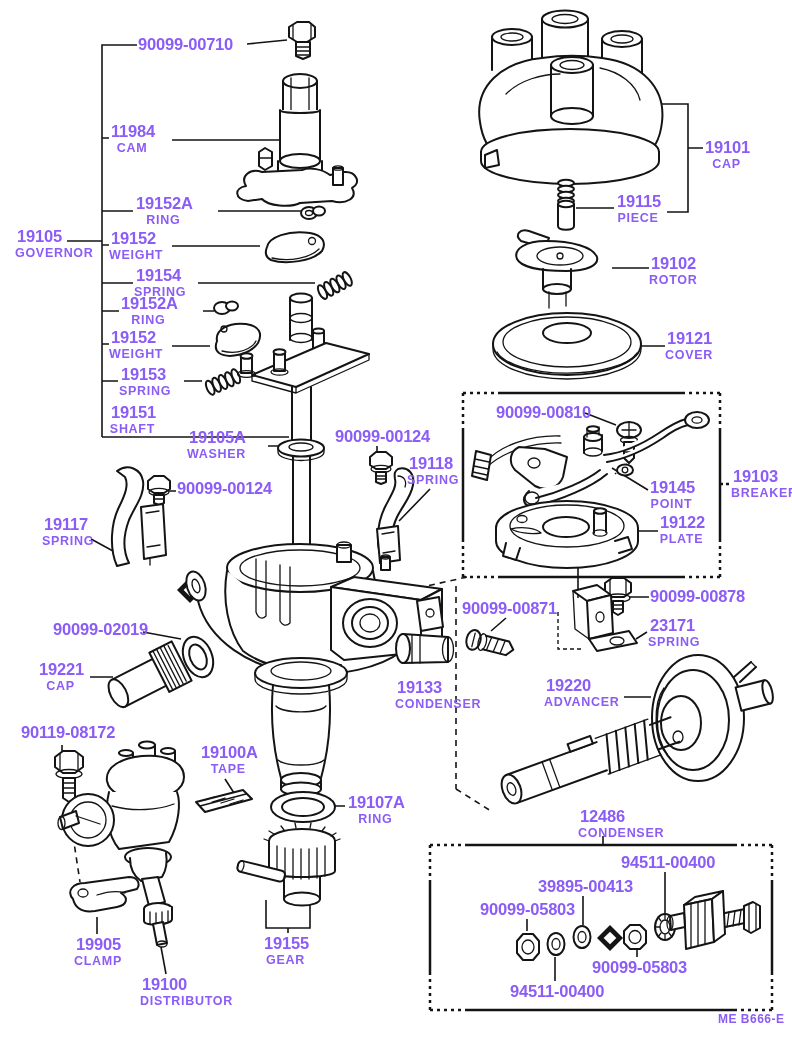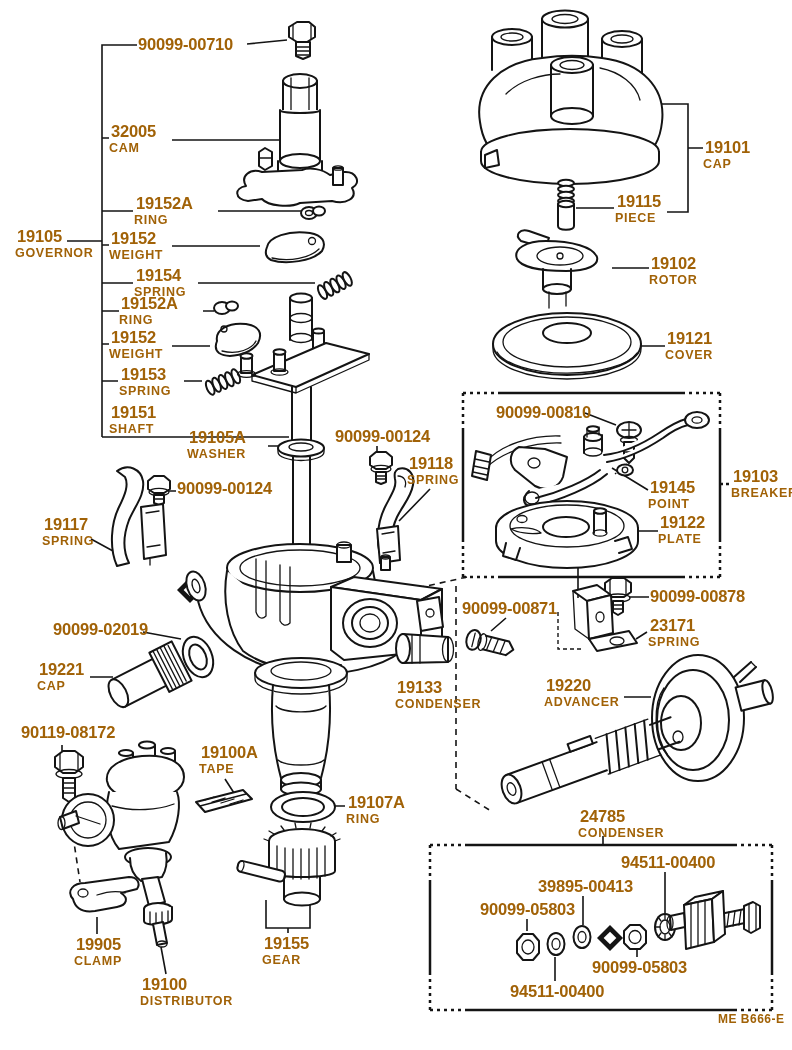--- a/index.html
+++ b/index.html
@@ -1,21 +1,21 @@
 <!DOCTYPE html>
 <html><head>
 <meta charset="utf-8">
 <style>
   html,body{margin:0;padding:0;background:#e8e8e8;}
   .page{position:relative;width:792px;height:1050px;background:#ffffff;overflow:hidden;
         font-family:"Liberation Sans",sans-serif;color:#141414;}
   .page svg{position:absolute;left:0;top:0;}
-  .lbl{position:absolute;white-space:nowrap;line-height:1;color:#a16207;}
+  .lbl{position:absolute;white-space:nowrap;line-height:1;color:#8b5cf6;}
   .num{font-size:16.5px;font-weight:700;letter-spacing:-0.2px;}
-  .cap{font-size:12.5px;font-weight:700;letter-spacing:0.7px;margin-top:2px;margin-left:-2px;}
+  .cap{font-size:12.5px;font-weight:700;letter-spacing:0.7px;margin-top:2px;margin-left:-2px;text-align:center;}
   .code{font-size:12px;font-weight:700;letter-spacing:0.5px;}
   
   .o{fill:#fff;stroke:#141414;stroke-width:2;stroke-linejoin:round;stroke-linecap:round;}
   .o1{fill:none;stroke:#141414;stroke-width:1.3;stroke-linejoin:round;stroke-linecap:round;}
   .ln{fill:none;stroke:#141414;stroke-width:1.6;}
   .ln2{fill:none;stroke:#141414;stroke-width:2;}
   .dsh{fill:none;stroke:#141414;stroke-width:1.6;stroke-dasharray:6 5;}
   .dsh2{fill:none;stroke:#141414;stroke-width:1.4;stroke-dasharray:4 3;}
   .dot{fill:none;stroke:#141414;stroke-width:2.5;}
   .blk{fill:#141414;stroke:none;}
@@ -453,21 +453,21 @@
     <path class="o1" d="M729,912 l-2,15 M735,911 l-2,15 M741,910 l-2,15"></path>
     <path class="o" d="M744,906 L753,902 L760,906 V928 L751,933 L744,929 Z"></path>
     <path class="o1" d="M749,904 V931 M756,904 V930"></path>
   </g>
 </svg>
 
   <div class="lbl" style="left:138px;top:36px">
       <div class="num">90099-00710</div>
     </div>
   <div class="lbl" style="left:111px;top:123px">
-      <div class="num">32005</div>
+      <div class="num">11984</div>
       <div class="cap">CAM</div>
     </div>
   <div class="lbl" style="left:136px;top:195px">
       <div class="num">19152A</div>
       <div class="cap">RING</div>
     </div>
   <div class="lbl" style="left:17px;top:228px">
       <div class="num">19105</div>
       <div class="cap">GOVERNOR</div>
     </div>
@@ -586,21 +586,21 @@
     </div>
   <div class="lbl" style="left:397px;top:679px">
       <div class="num">19133</div>
       <div class="cap">CONDENSER</div>
     </div>
   <div class="lbl" style="left:546px;top:677px">
       <div class="num">19220</div>
       <div class="cap">ADVANCER</div>
     </div>
   <div class="lbl" style="left:580px;top:808px">
-      <div class="num">24785</div>
+      <div class="num">12486</div>
       <div class="cap">CONDENSER</div>
     </div>
   <div class="lbl" style="left:621px;top:854px">
       <div class="num">94511-00400</div>
     </div>
   <div class="lbl" style="left:538px;top:878px">
       <div class="num">39895-00413</div>
     </div>
   <div class="lbl" style="left:480px;top:901px">
       <div class="num">90099-05803</div>

